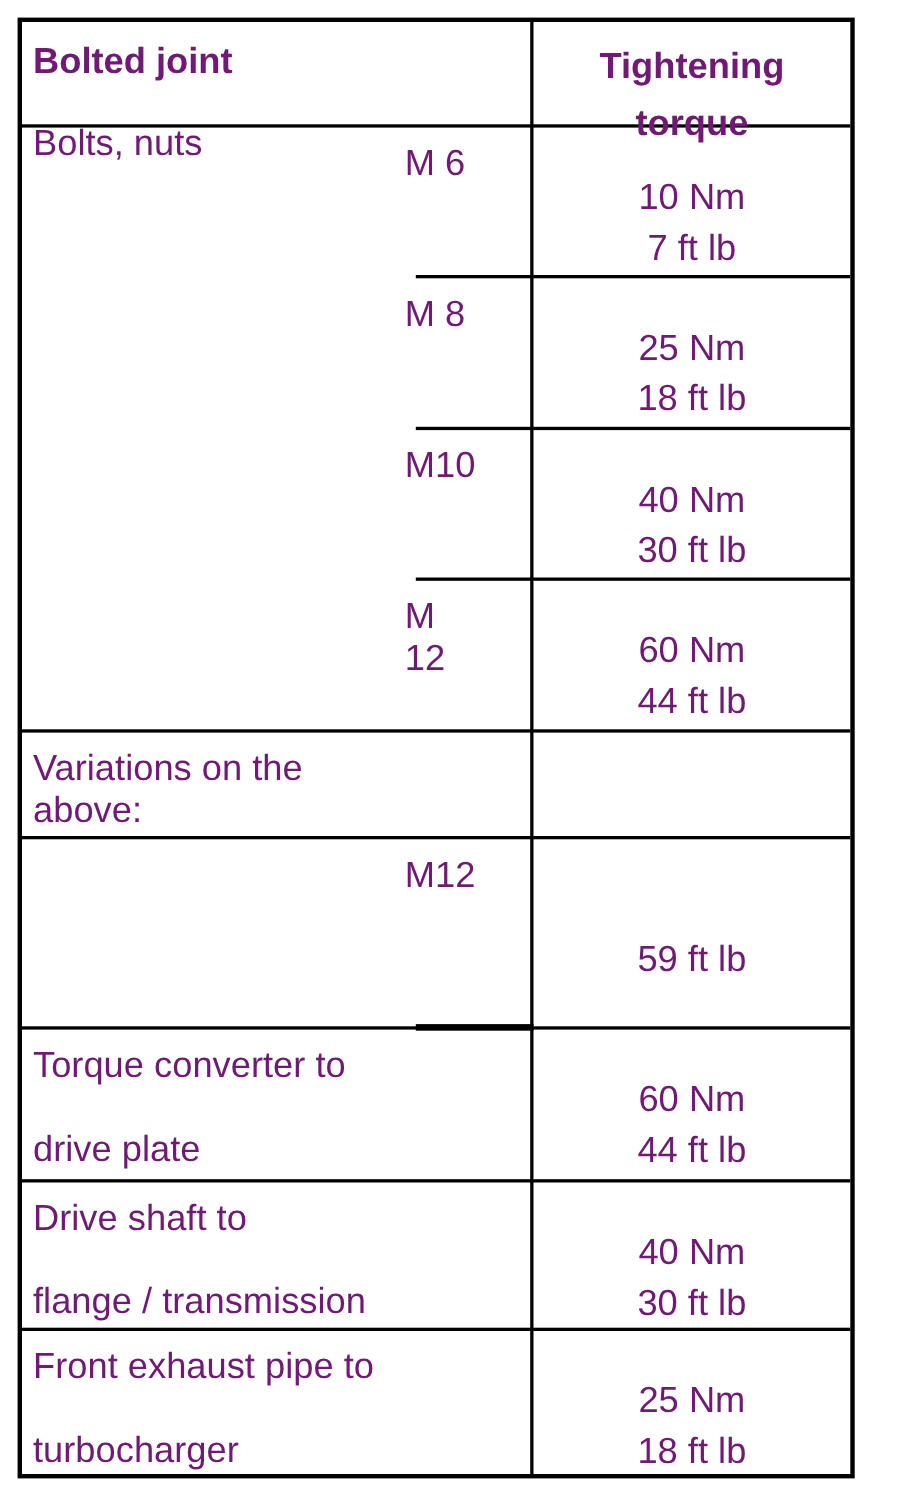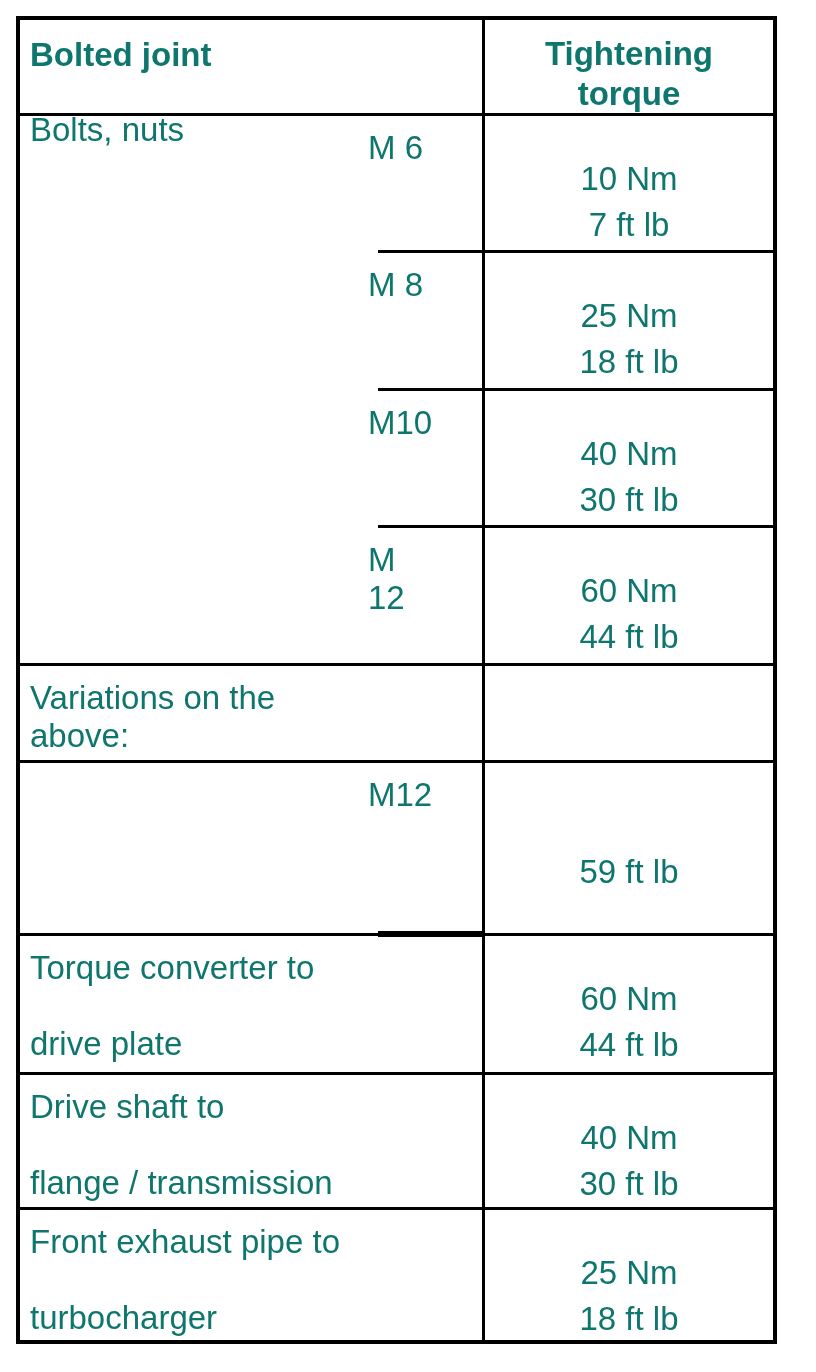--- a/index.html
+++ b/index.html
@@ -2,21 +2,21 @@
 <html><head>
 <meta charset="utf-8">
 <style>
   html, body { margin: 0; padding: 0; background: #ffffff; }
   .canvas {
     position: relative;
     width: 816px;
     height: 1372px;
     background: #ffffff;
     font-family: "Liberation Sans", sans-serif;
-    color: #0f766e;
+    color: #701a75;
     overflow: hidden;
   }
   .table {
     position: absolute;
     left: 16px;
     top: 16px;
     width: 753px;
     height: 1320px;
     border: 4px solid #000000;
     background: #ffffff;
@@ -48,21 +48,21 @@
     position: absolute;
     font-size: 33px;
     line-height: 38px;
     white-space: pre-line;
   }
   .hdr { font-weight: bold; }
   .hdr-left { left: 10px; top: 16px; }
   .hdr-right {
     left: 465px; width: 288px;
     top: 14px;
-    line-height: 40px;
+    line-height: 52px;
     text-align: center;
   }
   .sec, .row { position: absolute; left: 0; right: 0; }
   .label { left: 10px; top: 16px; }
   .size  { left: 348px; top: 16px; }
   .tq    { left: 465px; width: 288px; text-align: center; }
   .tq.nm   { top: 17px; margin-top: 30px; }
   .tq.ftlb { top: 93px; }
 </style>
 </head>

